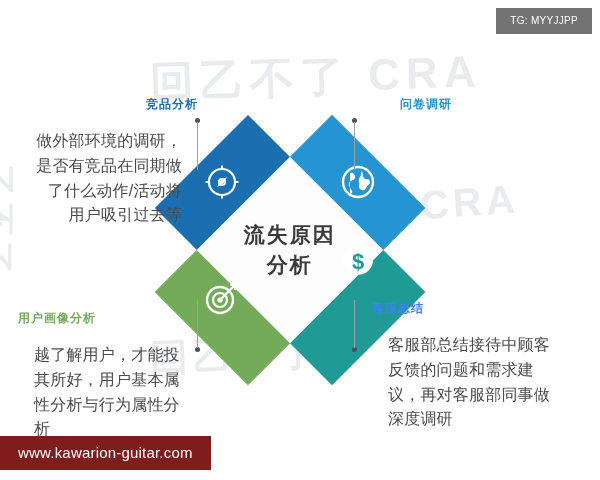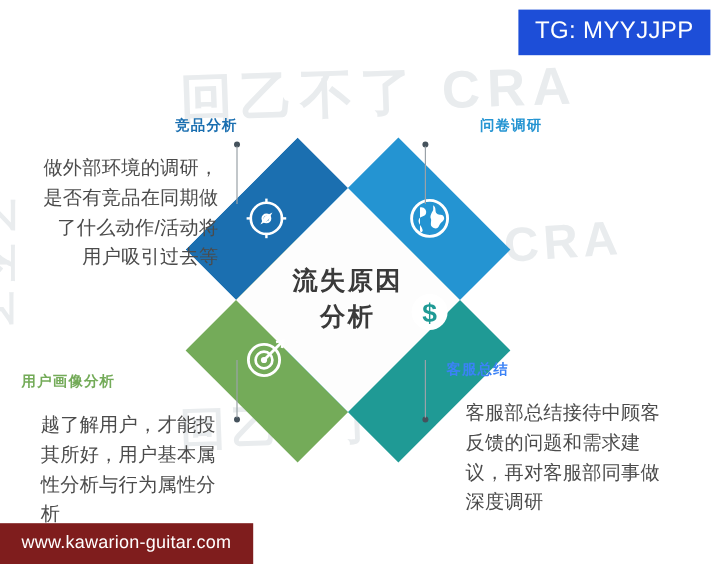--- a/index.html
+++ b/index.html
@@ -22,22 +22,22 @@
     z-index:0;
   }
   .wm1{left:150px;top:48px;font-size:44px;letter-spacing:6px;transform:rotate(-2deg);}
   .wm2{left:420px;top:180px;font-size:40px;letter-spacing:4px;transform:rotate(-4deg);}
   .wm3{left:150px;top:330px;font-size:38px;letter-spacing:5px;transform:rotate(-2deg);}
   .wm4{left:20px;top:165px;font-size:34px;letter-spacing:4px;transform:rotate(90deg);transform-origin:left top;}
 
   
   .tag-badge{
     position:absolute;right:8px;top:8px;
-    background:#1d4ed8;color:#ffffff;
-    font-size:20px;padding:7px 14px 8px 14px;
+    background:#737373;color:#ffffff;
+    font-size:10px;padding:7px 14px 8px 14px;
     letter-spacing:.3px;z-index:40;
   }
 
   
   .url-badge{
     position:absolute;left:0;bottom:10px;
     background:#7f1d1d;color:#ffffff;
     font-size:15px;padding:8px 18px 9px 18px;
     letter-spacing:.2px;z-index:40;
   }

